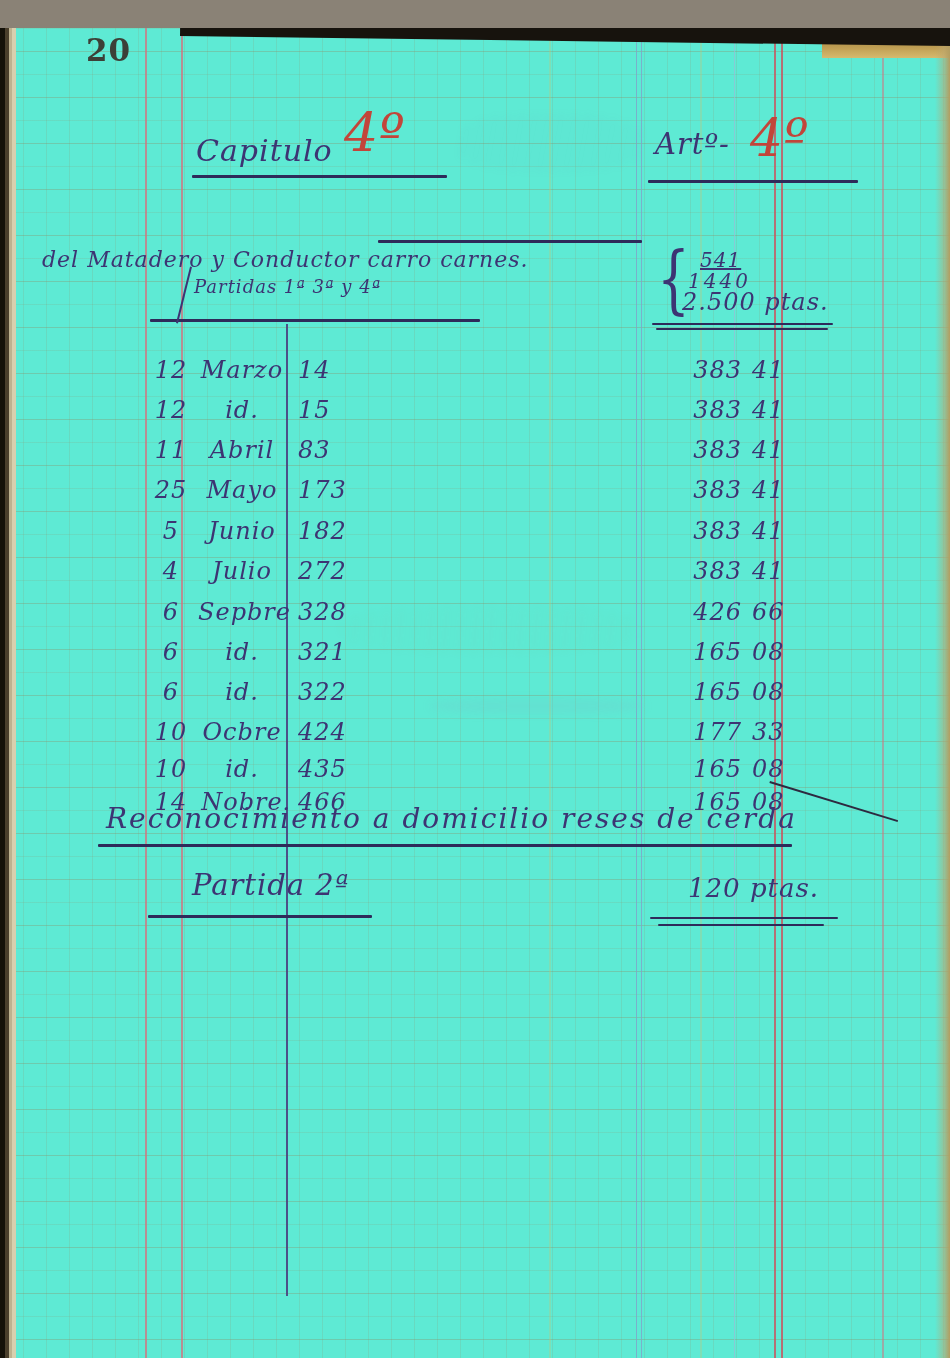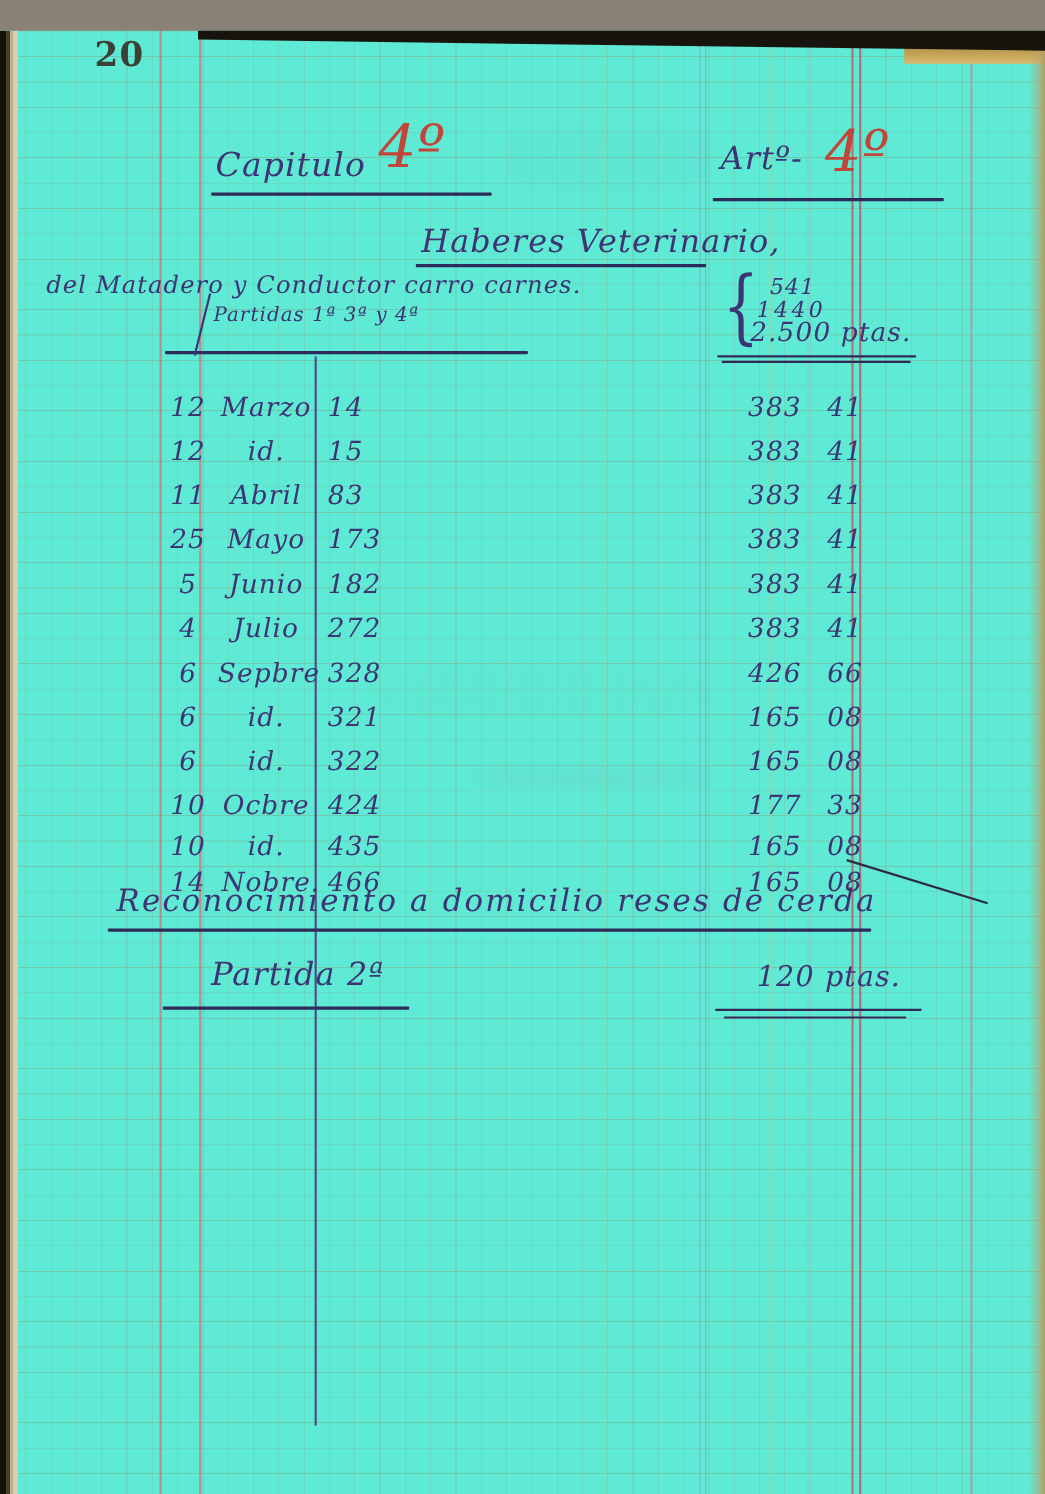--- a/index.html
+++ b/index.html
@@ -31,21 +31,21 @@
   .ink-dk{color:#2d2b42;}
   .red-ink{color:#c2453a;}
   .printed{font-style:normal; color:#3c4037; font-weight:600;}
   .uline{position:absolute; z-index:3; background:#2e2a5a; border-radius:1px;}
 
   .lrow{position:absolute; left:0; width:950px; height:38px; z-index:4;}
   .cell{position:absolute; font-style:italic; color:#3d3473; font-size:24px; letter-spacing:1px; white-space:nowrap;}
   .c-day{left:148px; width:46px; text-align:center;}
   .c-month{left:198px; width:88px; text-align:center;}
   .c-doc{left:298px; width:90px;}
-  .c-amt{left:680px; width:62px; text-align:left;}
+  .c-amt{left:680px; width:62px; text-align:right;}
   .c-cts{left:752px; width:44px;}
 
   
   #ink-divider{position:absolute; left:286px; top:296px; width:2px; height:972px;
     background:#4a4080; z-index:3; opacity:.9;}
 
   
   #pen-stroke{position:absolute; left:770px; top:753px; width:134px; height:2px;
     background:#2d2a40; transform:rotate(17deg); transform-origin:left top; z-index:4;}
 
@@ -102,30 +102,29 @@
   <div class="hw printed" style="left:86px; top:5px; font-size:31px;">20</div>
 
   <div class="hw" style="left:196px; top:106px; font-size:30px;">Capitulo</div>
   <div class="hw red-ink" style="left:344px; top:76px; font-size:54px;">4º</div>
   <div class="uline" style="left:192px; top:147px; width:255px; height:2.5px;"></div>
 
   <div class="hw" style="left:655px; top:101px; font-size:29px;">Artº-</div>
   <div class="hw red-ink" style="left:750px; top:82px; font-size:52px;">4º</div>
   <div class="uline" style="left:648px; top:152px; width:210px; height:3px;"></div>
 
-  <div class="hw" style="left:383px; top:176px; font-size:29px;">Haberes Veterinario,</div>
   <div class="uline" style="left:378px; top:212px; width:264px; height:2.5px;"></div>
   <div class="hw" style="left:42px; top:220px; font-size:22px;">del Matadero y Conductor carro carnes.</div>
 
   <div id="slash-mark"></div>
   <div class="hw" style="left:194px; top:249px; font-size:18px;">Partidas 1ª 3ª y 4ª</div>
   <div class="uline" style="left:150px; top:291px; width:330px; height:3px;"></div>
 
   <div id="brace">{</div>
-  <div class="hw" style="left:700px; top:221px; font-size:20px;">541</div>
+  <div class="hw" style="left:700px; top:221px; font-size:20px;text-decoration:underline;">541</div>
   <div class="hw" style="left:688px; top:242px; font-size:20px; letter-spacing:3px;">1440</div>
   <div class="hw" style="left:682px; top:261px; font-size:24px;">2.500 ptas.</div>
   <div class="uline" style="left:652px; top:295px; width:181px; height:2px;"></div>
   <div class="uline" style="left:656px; top:300px; width:172px; height:1.5px;"></div>
 
   <div id="ink-divider"></div>
 
   <div class="lrow" style="top:328px">
     <span class="cell c-day">12</span>
     <span class="cell c-month">Marzo</span>

